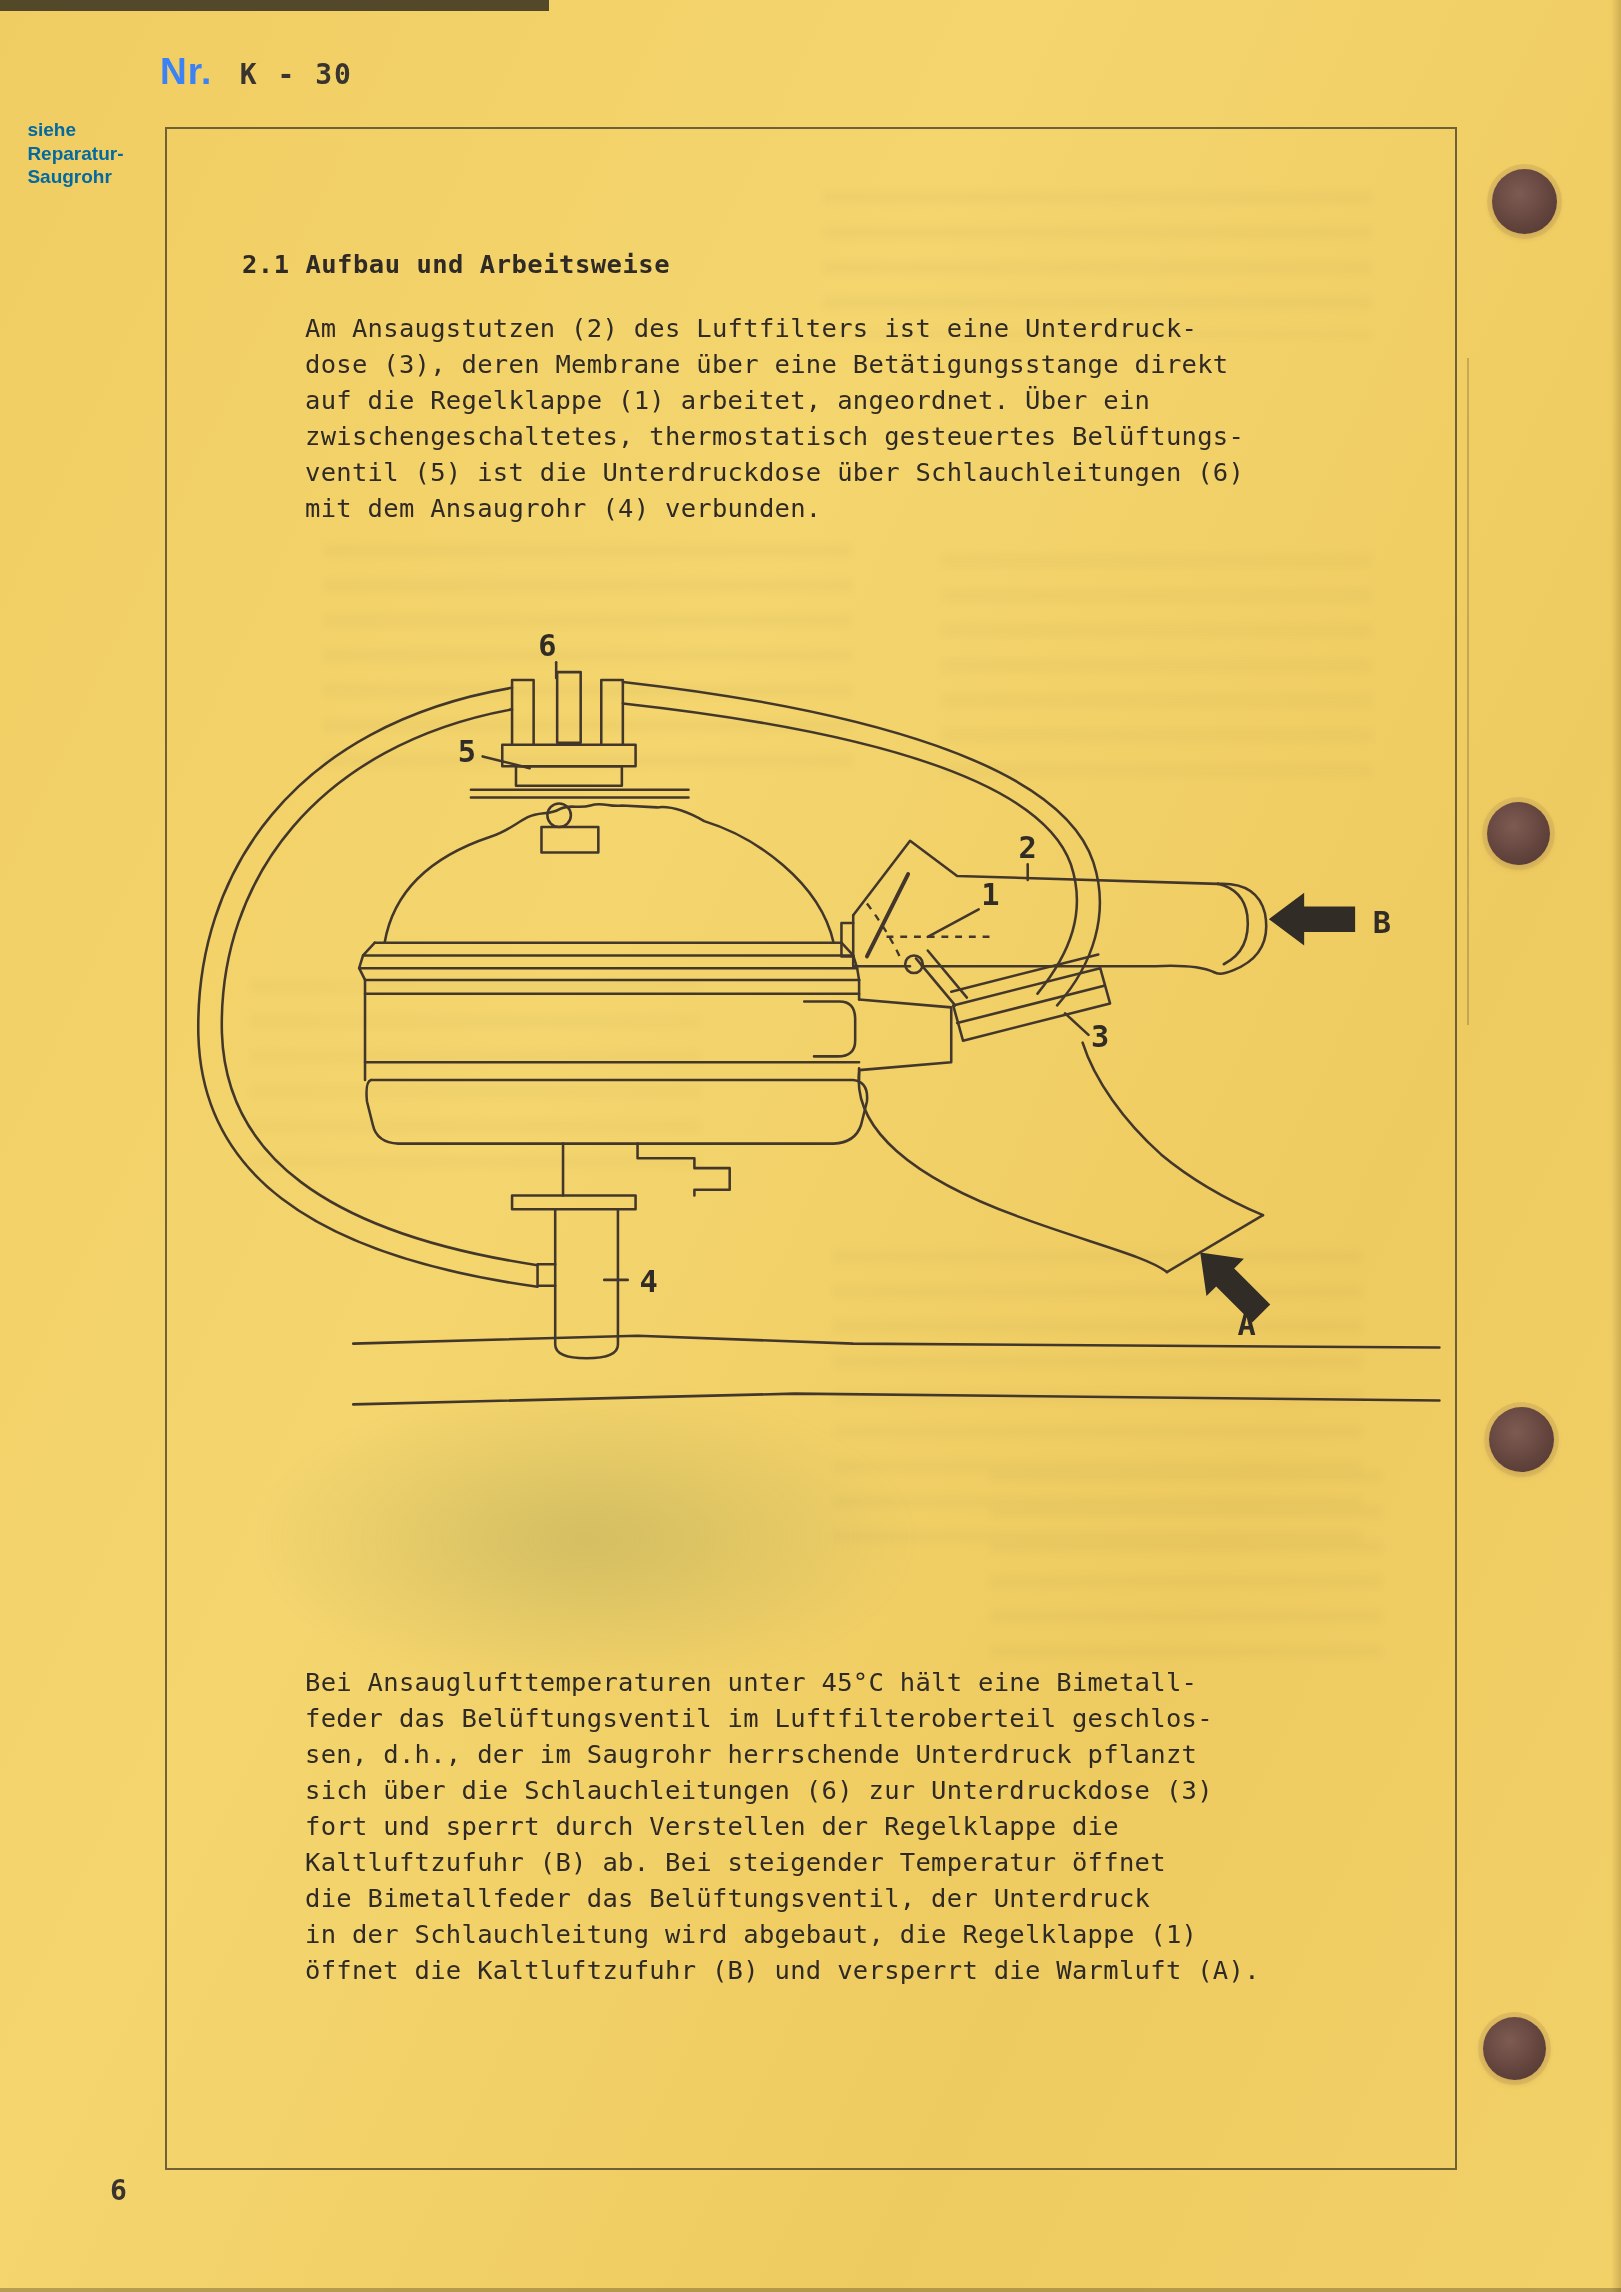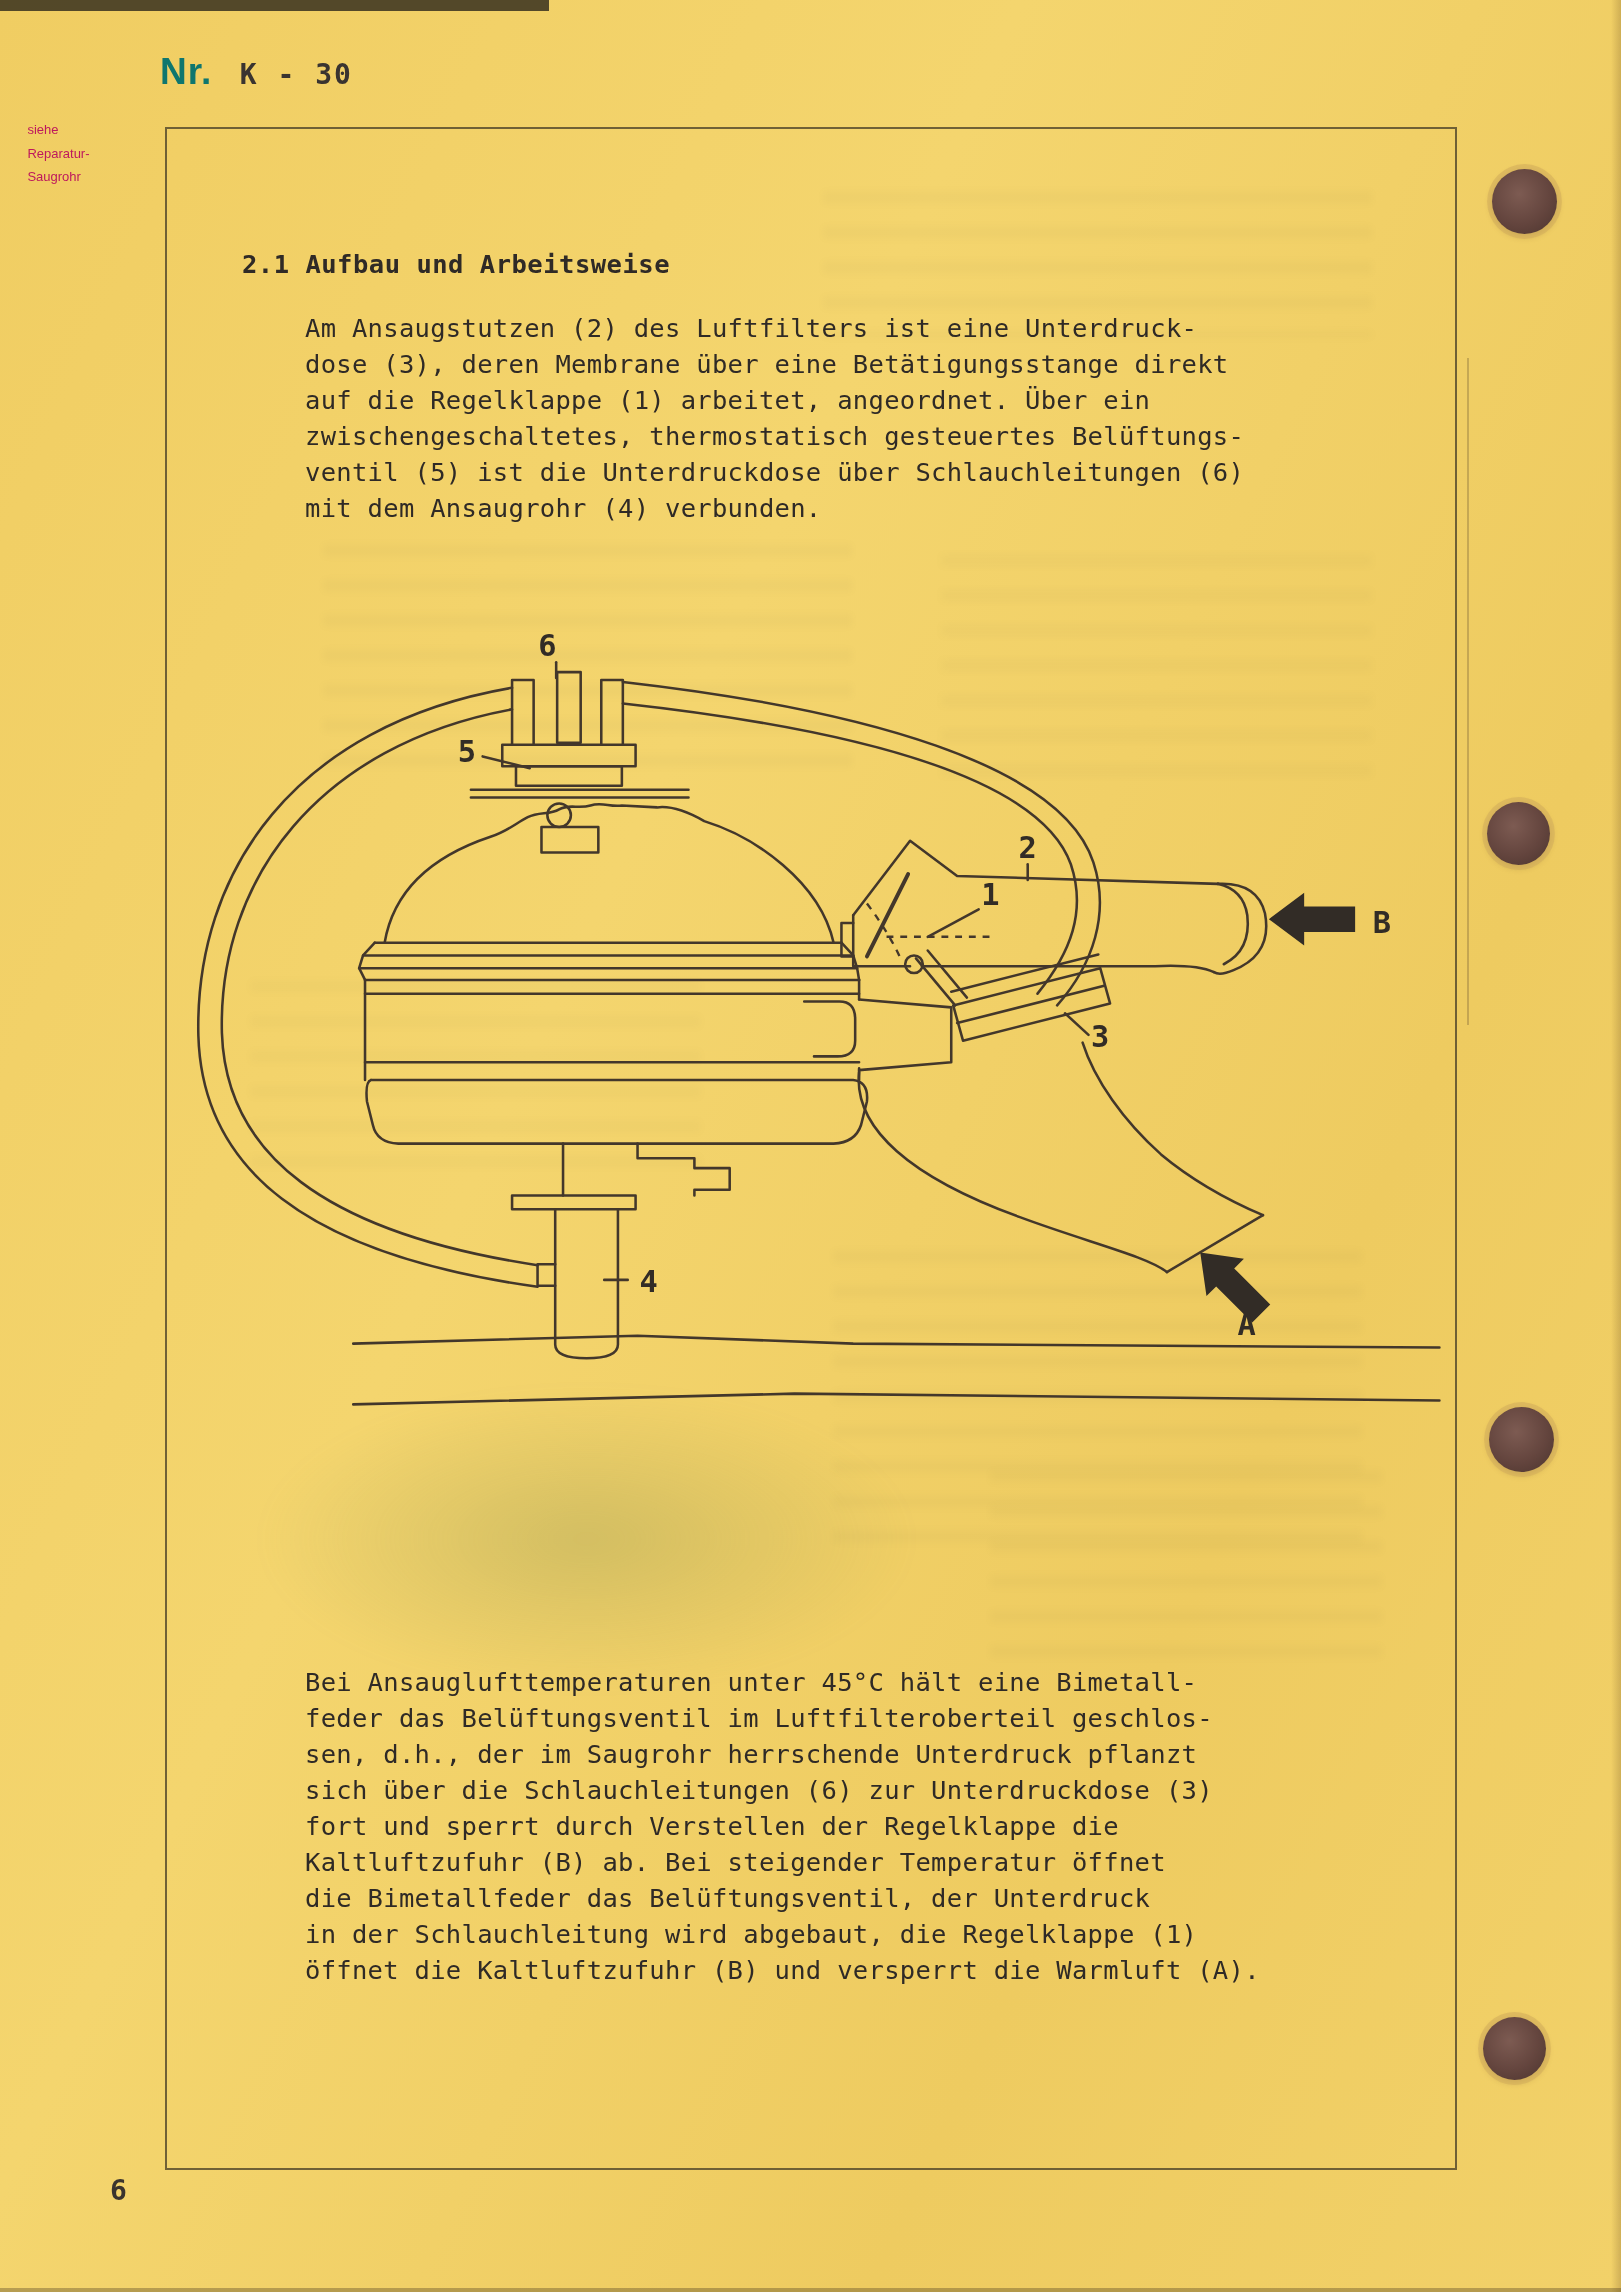--- a/index.html
+++ b/index.html
@@ -17,24 +17,24 @@
   .hole{position:absolute;border-radius:50%;
         background:radial-gradient(circle at 42% 38%,#7d5b52 0%,#64453e 55%,#4b342e 100%);
         box-shadow:0 0 0 4.9px rgba(214,176,92,.65),0 2px 7.8px rgba(80,50,25,.35);}
   
   .smudge{position:absolute;filter:blur(3.9px);
         background:repeating-linear-gradient(180deg,rgba(110,104,58,.38) 0 12.7px,rgba(110,104,58,0) 12.7px 35px);}
   .blob{position:absolute;filter:blur(11.8px);border-radius:50%;
         background:radial-gradient(ellipse at center,rgba(128,138,78,.55),rgba(128,138,78,0) 72%);}
   
   .doc-no{position:absolute;left:160px;top:51px;white-space:nowrap;}
-  .doc-no .nr{font-family:"Liberation Sans",sans-serif;font-weight:bold;font-size:37px;color:#0f766e;letter-spacing:1px;}
+  .doc-no .nr{font-family:"Liberation Sans",sans-serif;font-weight:bold;font-size:37px;color:#3b82f6;letter-spacing:1px;}
   .doc-no .code{font-size:28px;font-weight:bold;color:#3a3430;margin-left:27.4px;letter-spacing:2px;}
   .margin-note{position:absolute;left:27.4px;top:118px;font-family:"Liberation Sans",sans-serif;
-        font-weight:normal;font-size:13px;line-height:23.5px;color:#be185d;}
+        font-weight:bold;font-size:19px;line-height:23.5px;color:#0369a1;}
   
   .frame{position:absolute;left:165px;top:127px;width:1288px;height:2039px;
         border:2px solid rgba(88,76,45,.85);}
   .heading{position:absolute;left:242px;top:249px;font-size:25.5px;font-weight:bold;color:#2f2a26;letter-spacing:0.5px;white-space:pre;}
   .para{position:absolute;font-size:25.5px;font-weight:normal;color:#2f2a26;line-height:36px;letter-spacing:0.3px;white-space:pre;}
   .para1{left:305px;top:310px;}
   .para2{left:305px;top:1664px;}
   .page-num{position:absolute;left:110px;top:2174px;font-size:28px;font-weight:bold;color:#3a342e;}
   
   .diagram{position:absolute;left:167px;top:619px;width:1294px;height:814px;}

